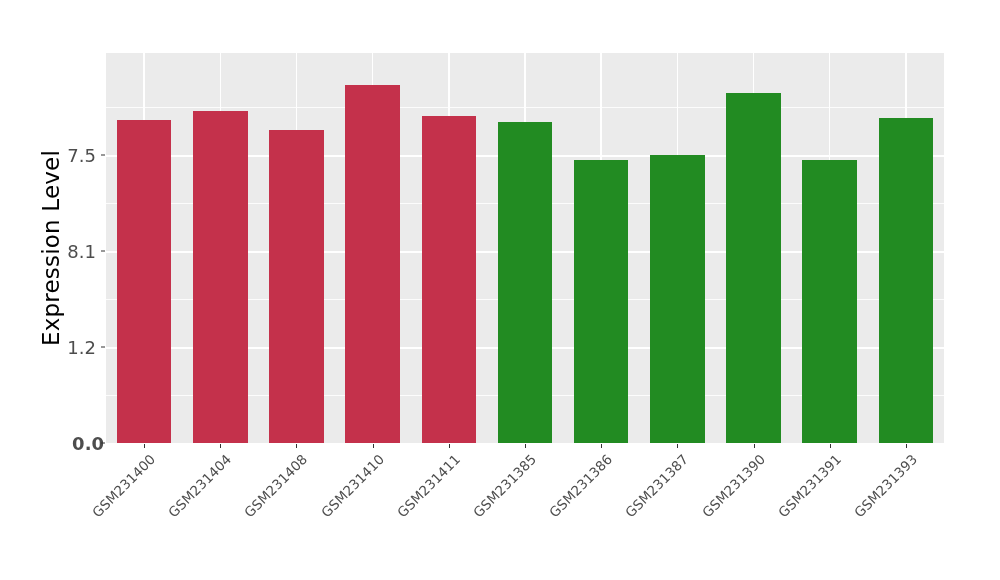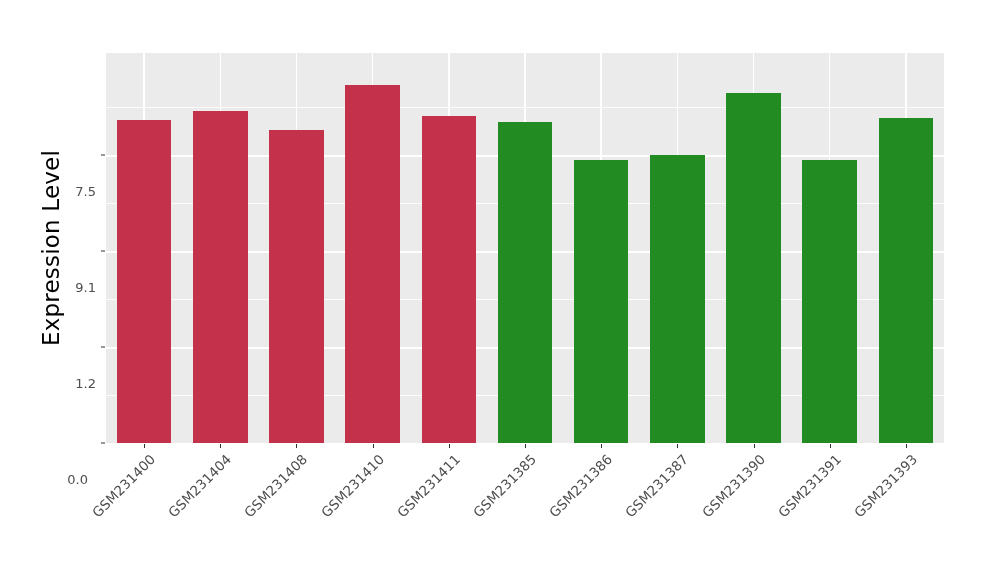--- a/index.html
+++ b/index.html
@@ -39,24 +39,23 @@
     color: #000000;
     white-space: nowrap;
   }
 
   
   .y-tick-label {
     position: absolute;
     right: 0;
     width: 60px;
     text-align: right;
-    font-size: 13px;
+    font-size: 18px;
     color: #4d4d4d;
     transform: translateY(-50%);
-    margin-top: 36px;
   }
   .y-tick-mark {
     position: absolute;
     width: 4px;
     height: 1px;
     background: #333333;
     transform: translateY(-50%);
   }
 
   
@@ -108,25 +107,25 @@
   }
 </style>
 </head>
 <body>
 
 <div id="plot-root">
 
   <div class="y-axis-title">Expression Level</div>
 
   <div id="y-ticks">
-      <div class="y-tick-label" style="top: 443px; left: 28px; width: 60px;">0.0</div>
+      <div class="y-tick-label" style="top: 443px; left: 44px; width: 60px; font-weight: bold;">0.0</div>
       <div class="y-tick-mark" style="top: 443px; left: 101px;"></div>
       <div class="y-tick-label" style="top: 347.035px; left: 36px; width: 60px;">1.2</div>
       <div class="y-tick-mark" style="top: 347.035px; left: 101px;"></div>
-      <div class="y-tick-label" style="top: 251.071px; left: 36px; width: 60px;">9.1</div>
+      <div class="y-tick-label" style="top: 251.071px; left: 36px; width: 60px;">8.1</div>
       <div class="y-tick-mark" style="top: 251.071px; left: 101px;"></div>
       <div class="y-tick-label" style="top: 155.106px; left: 36px; width: 60px;">7.5</div>
       <div class="y-tick-mark" style="top: 155.106px; left: 101px;"></div>
     </div>
 
   <div id="panel">
     <div id="gridlines">
         <div class="gridline-minor-h" style="top: 342.018px;"></div>
         <div class="gridline-minor-h" style="top: 246.053px;"></div>
         <div class="gridline-minor-h" style="top: 150.089px;"></div>

